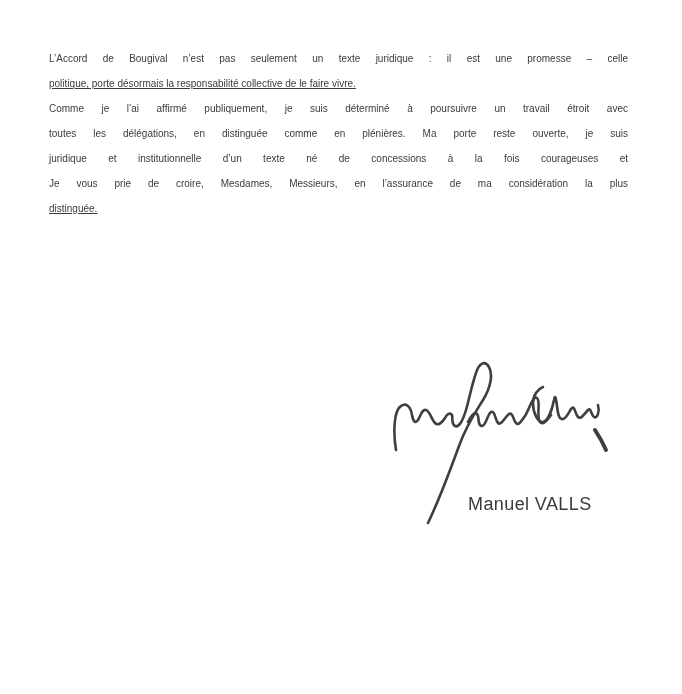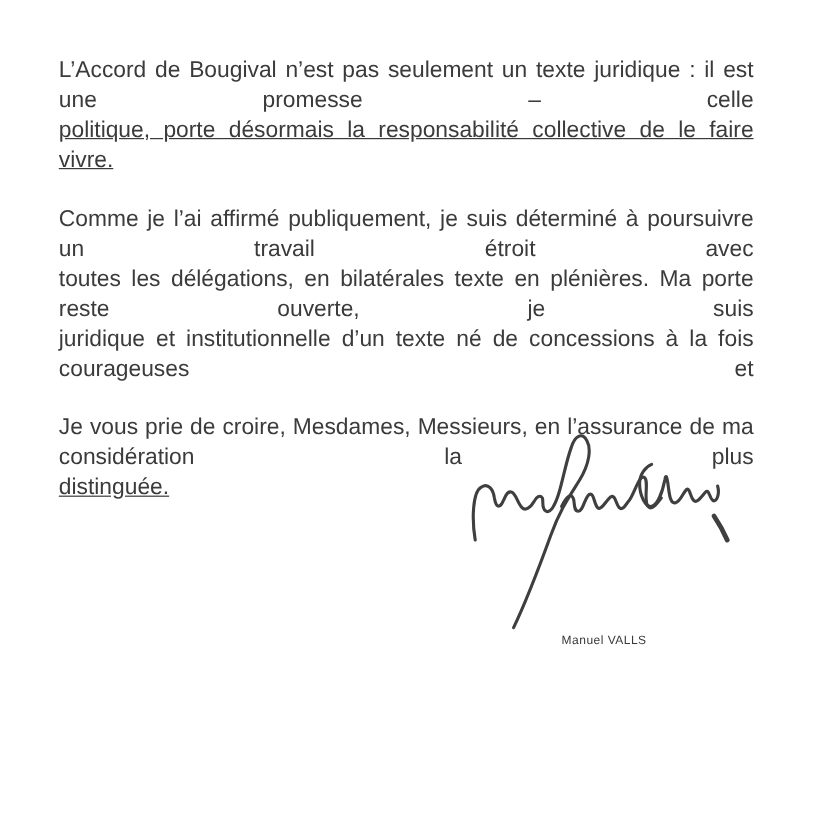--- a/index.html
+++ b/index.html
@@ -14,26 +14,26 @@
     background: #ffffff;
     overflow: hidden;
     font-family: "Liberation Sans", "DejaVu Sans", sans-serif;
   }
   .letter-body {
     position: absolute;
     left: 49px;
     top: 46px;
     width: 579px;
     color: #3b3b3b;
-    font-size: 19px;
+    font-size: 10px;
     line-height: 25px;
     font-weight: 400;
   }
   .paragraph { margin: 0; }
-  .paragraph + .paragraph { margin-top: 24px; }
+  .paragraph + .paragraph { }
   .paragraph.closing { }
   .line {
     text-align: justify;
     text-align-last: justify;
     white-space: normal;
   }
   .line.last { text-align-last: left; text-decoration: underline; }
   .signature-block {
     position: absolute;
     left: 388px;
@@ -43,39 +43,38 @@
   }
   .signature-svg {
     position: absolute;
     left: 0;
     top: 0;
   }
   .signatory-name {
     position: absolute;
     left: 468px;
     top: 494px;
-    font-size: 10px;
+    font-size: 18px;
     letter-spacing: 0.4px;
     color: #3a3a3a;
-    margin-top: 35px;
   }
 </style>
 </head>
 <body>
 
 <div class="page">
 
   <div class="letter-body">
     <div class="paragraph">
         <div class="line">L’Accord de Bougival n’est pas seulement un texte juridique : il est une promesse – celle</div>
         <div class="line last">politique, porte désormais la responsabilité collective de le faire vivre.</div>
       </div>
     <div class="paragraph">
         <div class="line">Comme je l’ai affirmé publiquement, je suis déterminé à poursuivre un travail étroit avec</div>
-        <div class="line">toutes les délégations, en bilatérales texte en plénières. Ma porte reste ouverte, je suis</div>
+        <div class="line">toutes les délégations, en distinguée comme en plénières. Ma porte reste ouverte, je suis</div>
         <div class="line">juridique et institutionnelle d’un texte né de concessions à la fois courageuses et</div>
       </div>
     <div class="paragraph closing">
         <div class="line">Je vous prie de croire, Mesdames, Messieurs, en l’assurance de ma considération la plus</div>
         <div class="line last">distinguée.</div>
       </div>
   </div>
 
   <div class="signature-block">
     <svg class="signature-svg" width="230" height="175" viewBox="0 0 230 175" fill="none" stroke="#3f3f3f" stroke-width="2.6" stroke-linecap="round" stroke-linejoin="round">

